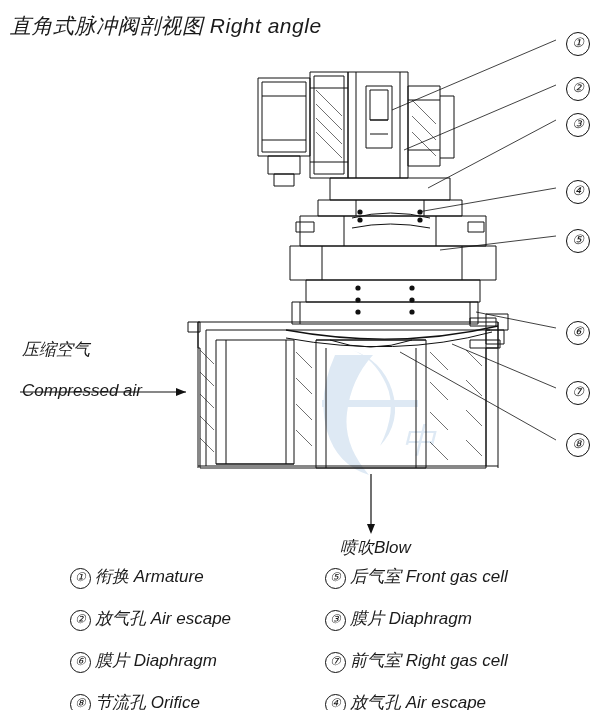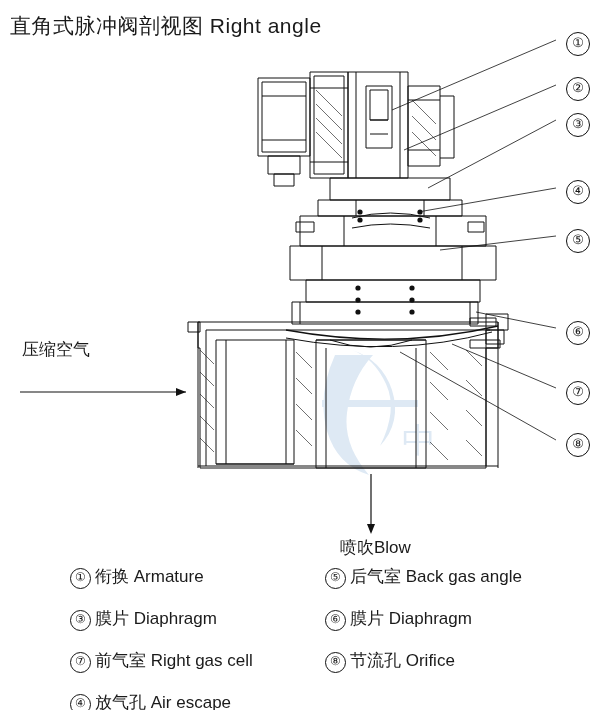--- a/index.html
+++ b/index.html
@@ -4,21 +4,21 @@
 <style>
   html,body{margin:0;padding:0;}
   body{
     width:609px;height:710px;
     background:#ffffff;
     font-family:"Liberation Sans", sans-serif;
     color:#1a1a1a;
     position:relative;
     overflow:hidden;
   }
-  #stage{position:absolute;left:0;top:0;width:501px;height:710px;}
+  #stage{position:absolute;left:0;top:0;width:501px;height:710px;font-style:italic;}
   #title{
     position:absolute;left:10px;top:12px;
     font-size:21px;letter-spacing:0.5px;white-space:nowrap;
   }
   .callout-num{
     position:absolute;width:22px;height:22px;border:1px solid #111;border-radius:50%;
     font-size:13px;line-height:20px;text-align:center;background:#fff;
   }
   .flowlabel{
     position:absolute;font-size:17px;line-height:20px;white-space:nowrap;
@@ -195,28 +195,32 @@
   <div class="callout-num" style="left:566px;top:32px;">①</div>
   <div class="callout-num" style="left:566px;top:77px;">②</div>
   <div class="callout-num" style="left:566px;top:113px;">③</div>
   <div class="callout-num" style="left:566px;top:180px;">④</div>
   <div class="callout-num" style="left:566px;top:229px;">⑤</div>
   <div class="callout-num" style="left:566px;top:321px;">⑥</div>
   <div class="callout-num" style="left:566px;top:381px;">⑦</div>
   <div class="callout-num" style="left:566px;top:433px;">⑧</div>
 
   <div class="flowlabel" style="left:22px;top:340px;">压缩空气</div>
+  <div class="flowlabel" style="left:22px;top:381px;">Compressed air</div>
   <div class="flowlabel" style="left:340px;top:538px;">喷吹Blow</div>
 
   <div id="legend">
     <div class="legend-item">
       <span class="circ">①</span><span>衔换 Armature</span>
     </div>
     <div class="legend-item">
-      <span class="circ">⑤</span><span>后气室 Back gas angle</span>
+      <span class="circ">⑤</span><span>后气室 Front gas cell</span>
+    </div>
+    <div class="legend-item">
+      <span class="circ">②</span><span>放气孔 Air escape</span>
     </div>
     <div class="legend-item">
       <span class="circ">③</span><span>膜片 Diaphragm</span>
     </div>
     <div class="legend-item">
       <span class="circ">⑥</span><span>膜片 Diaphragm</span>
     </div>
     <div class="legend-item">
       <span class="circ">⑦</span><span>前气室 Right gas cell</span>
     </div>

